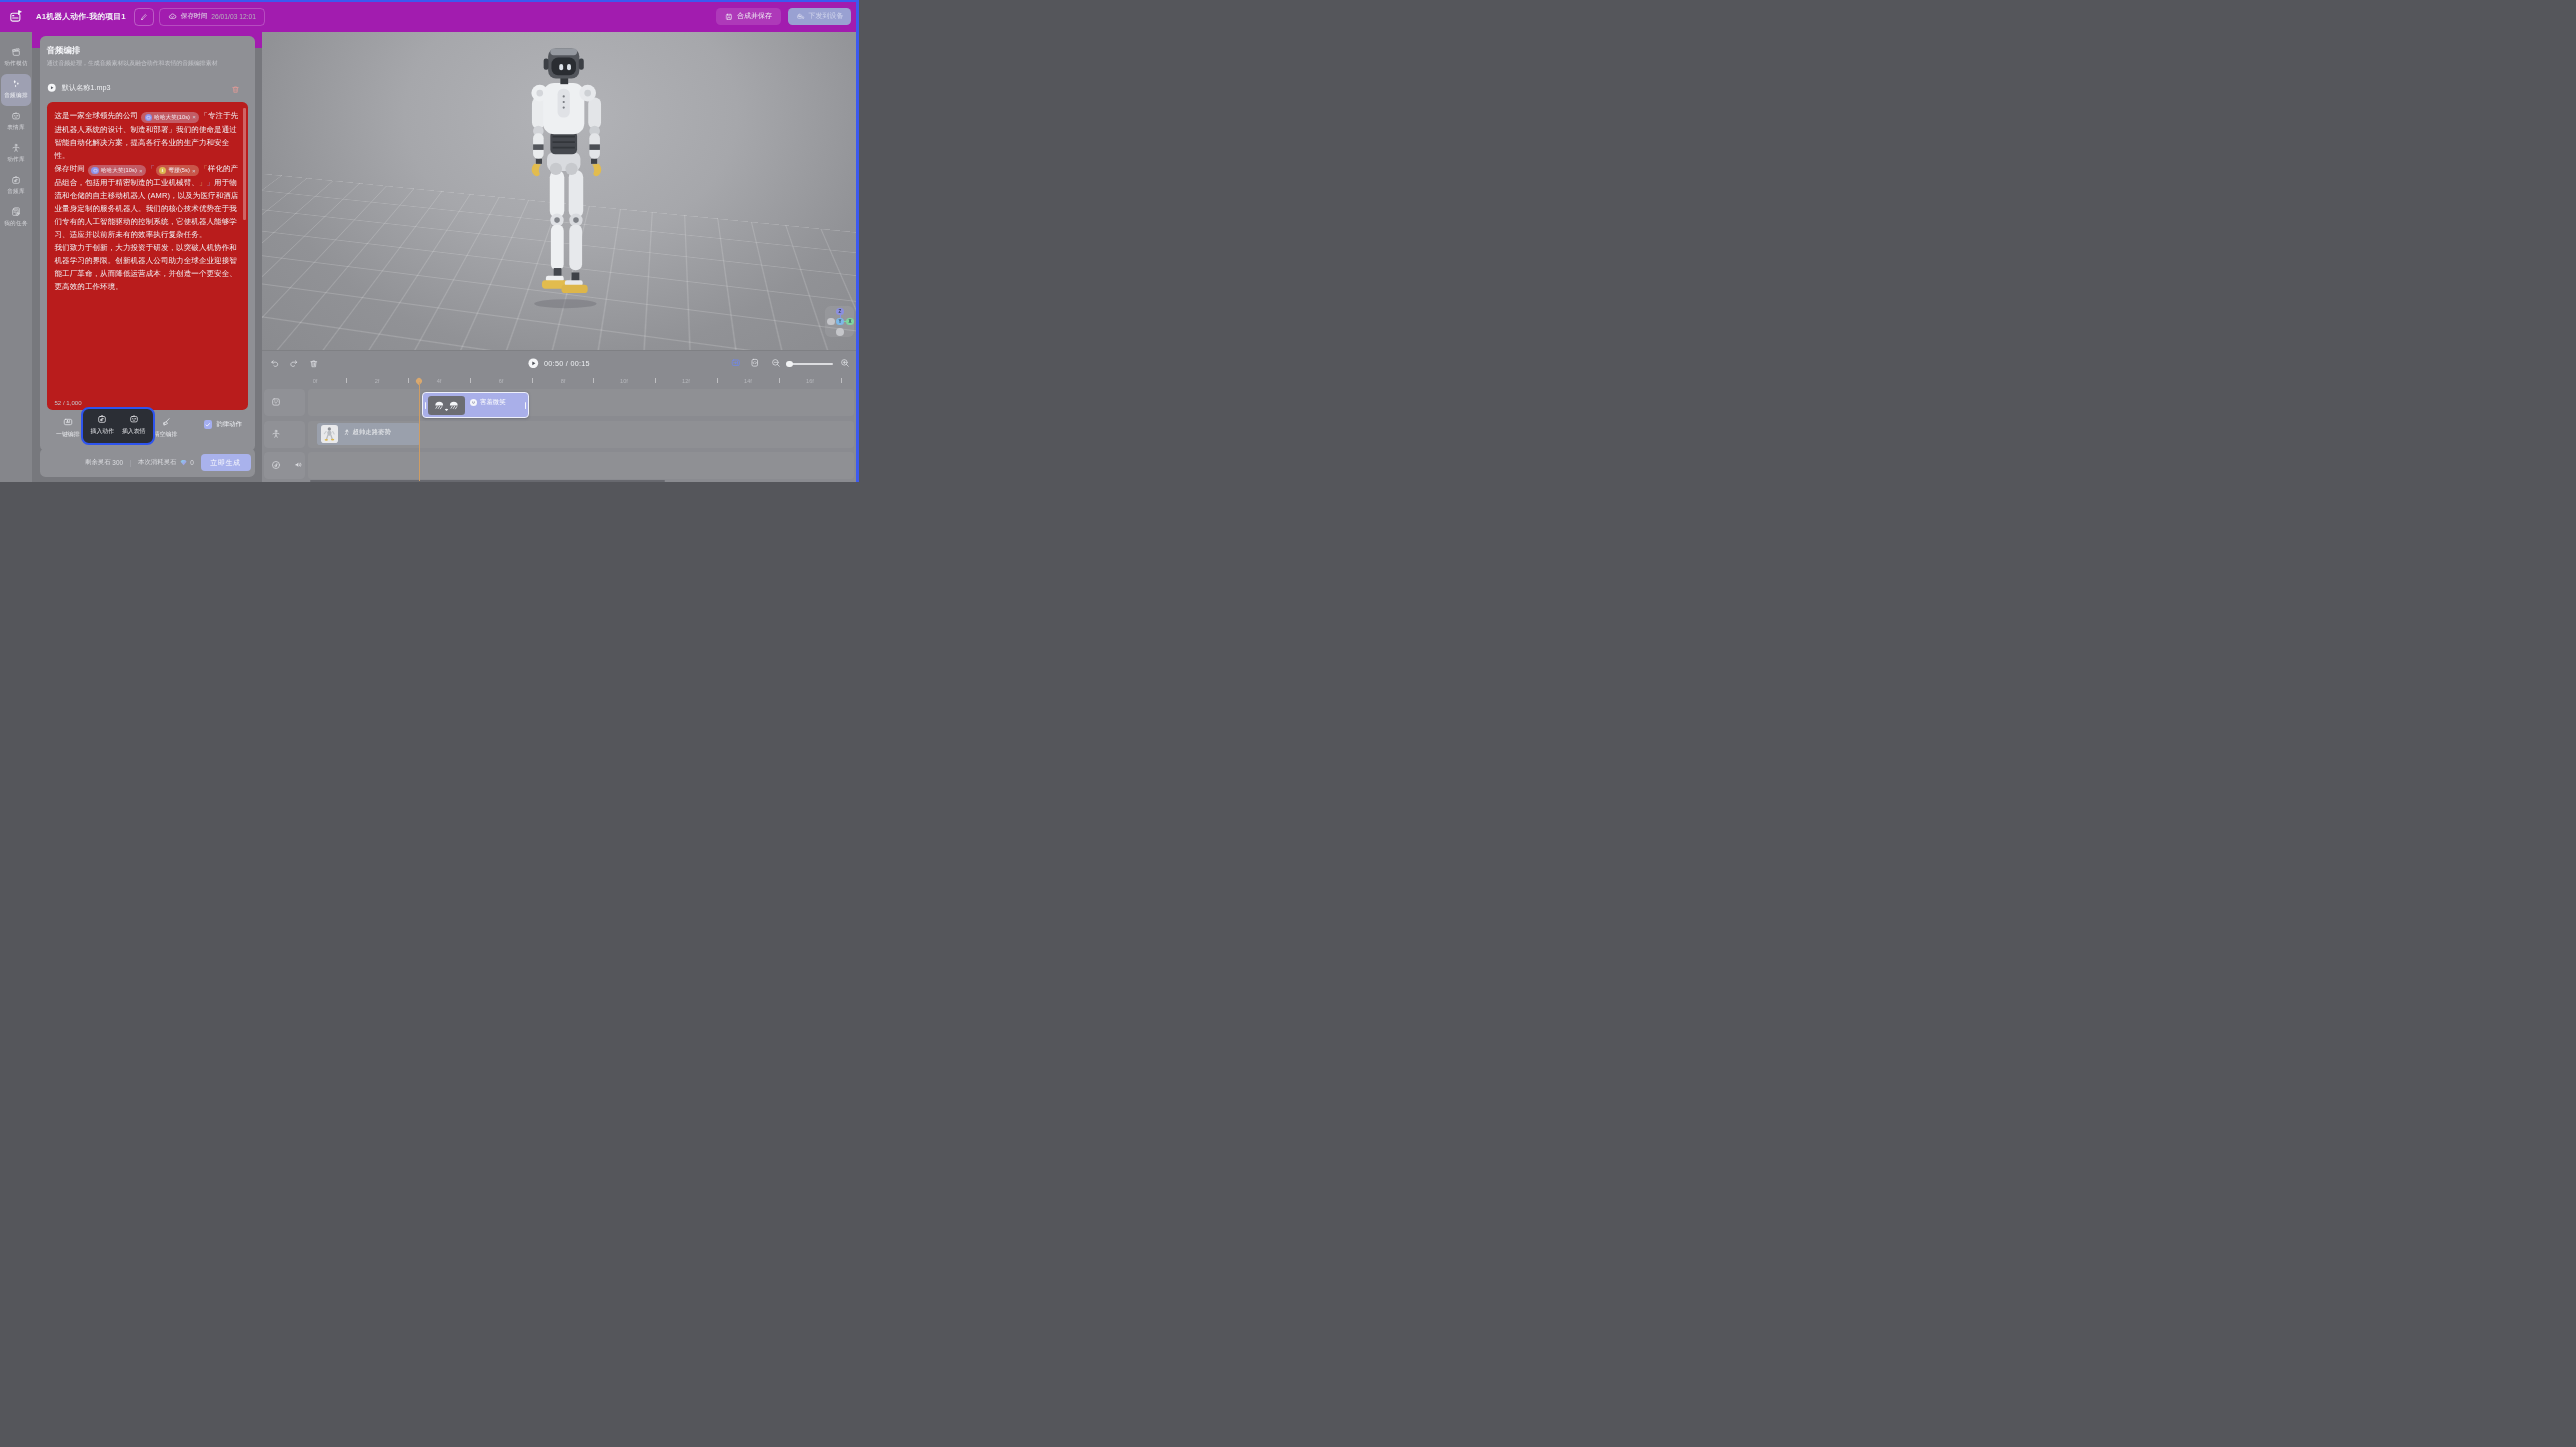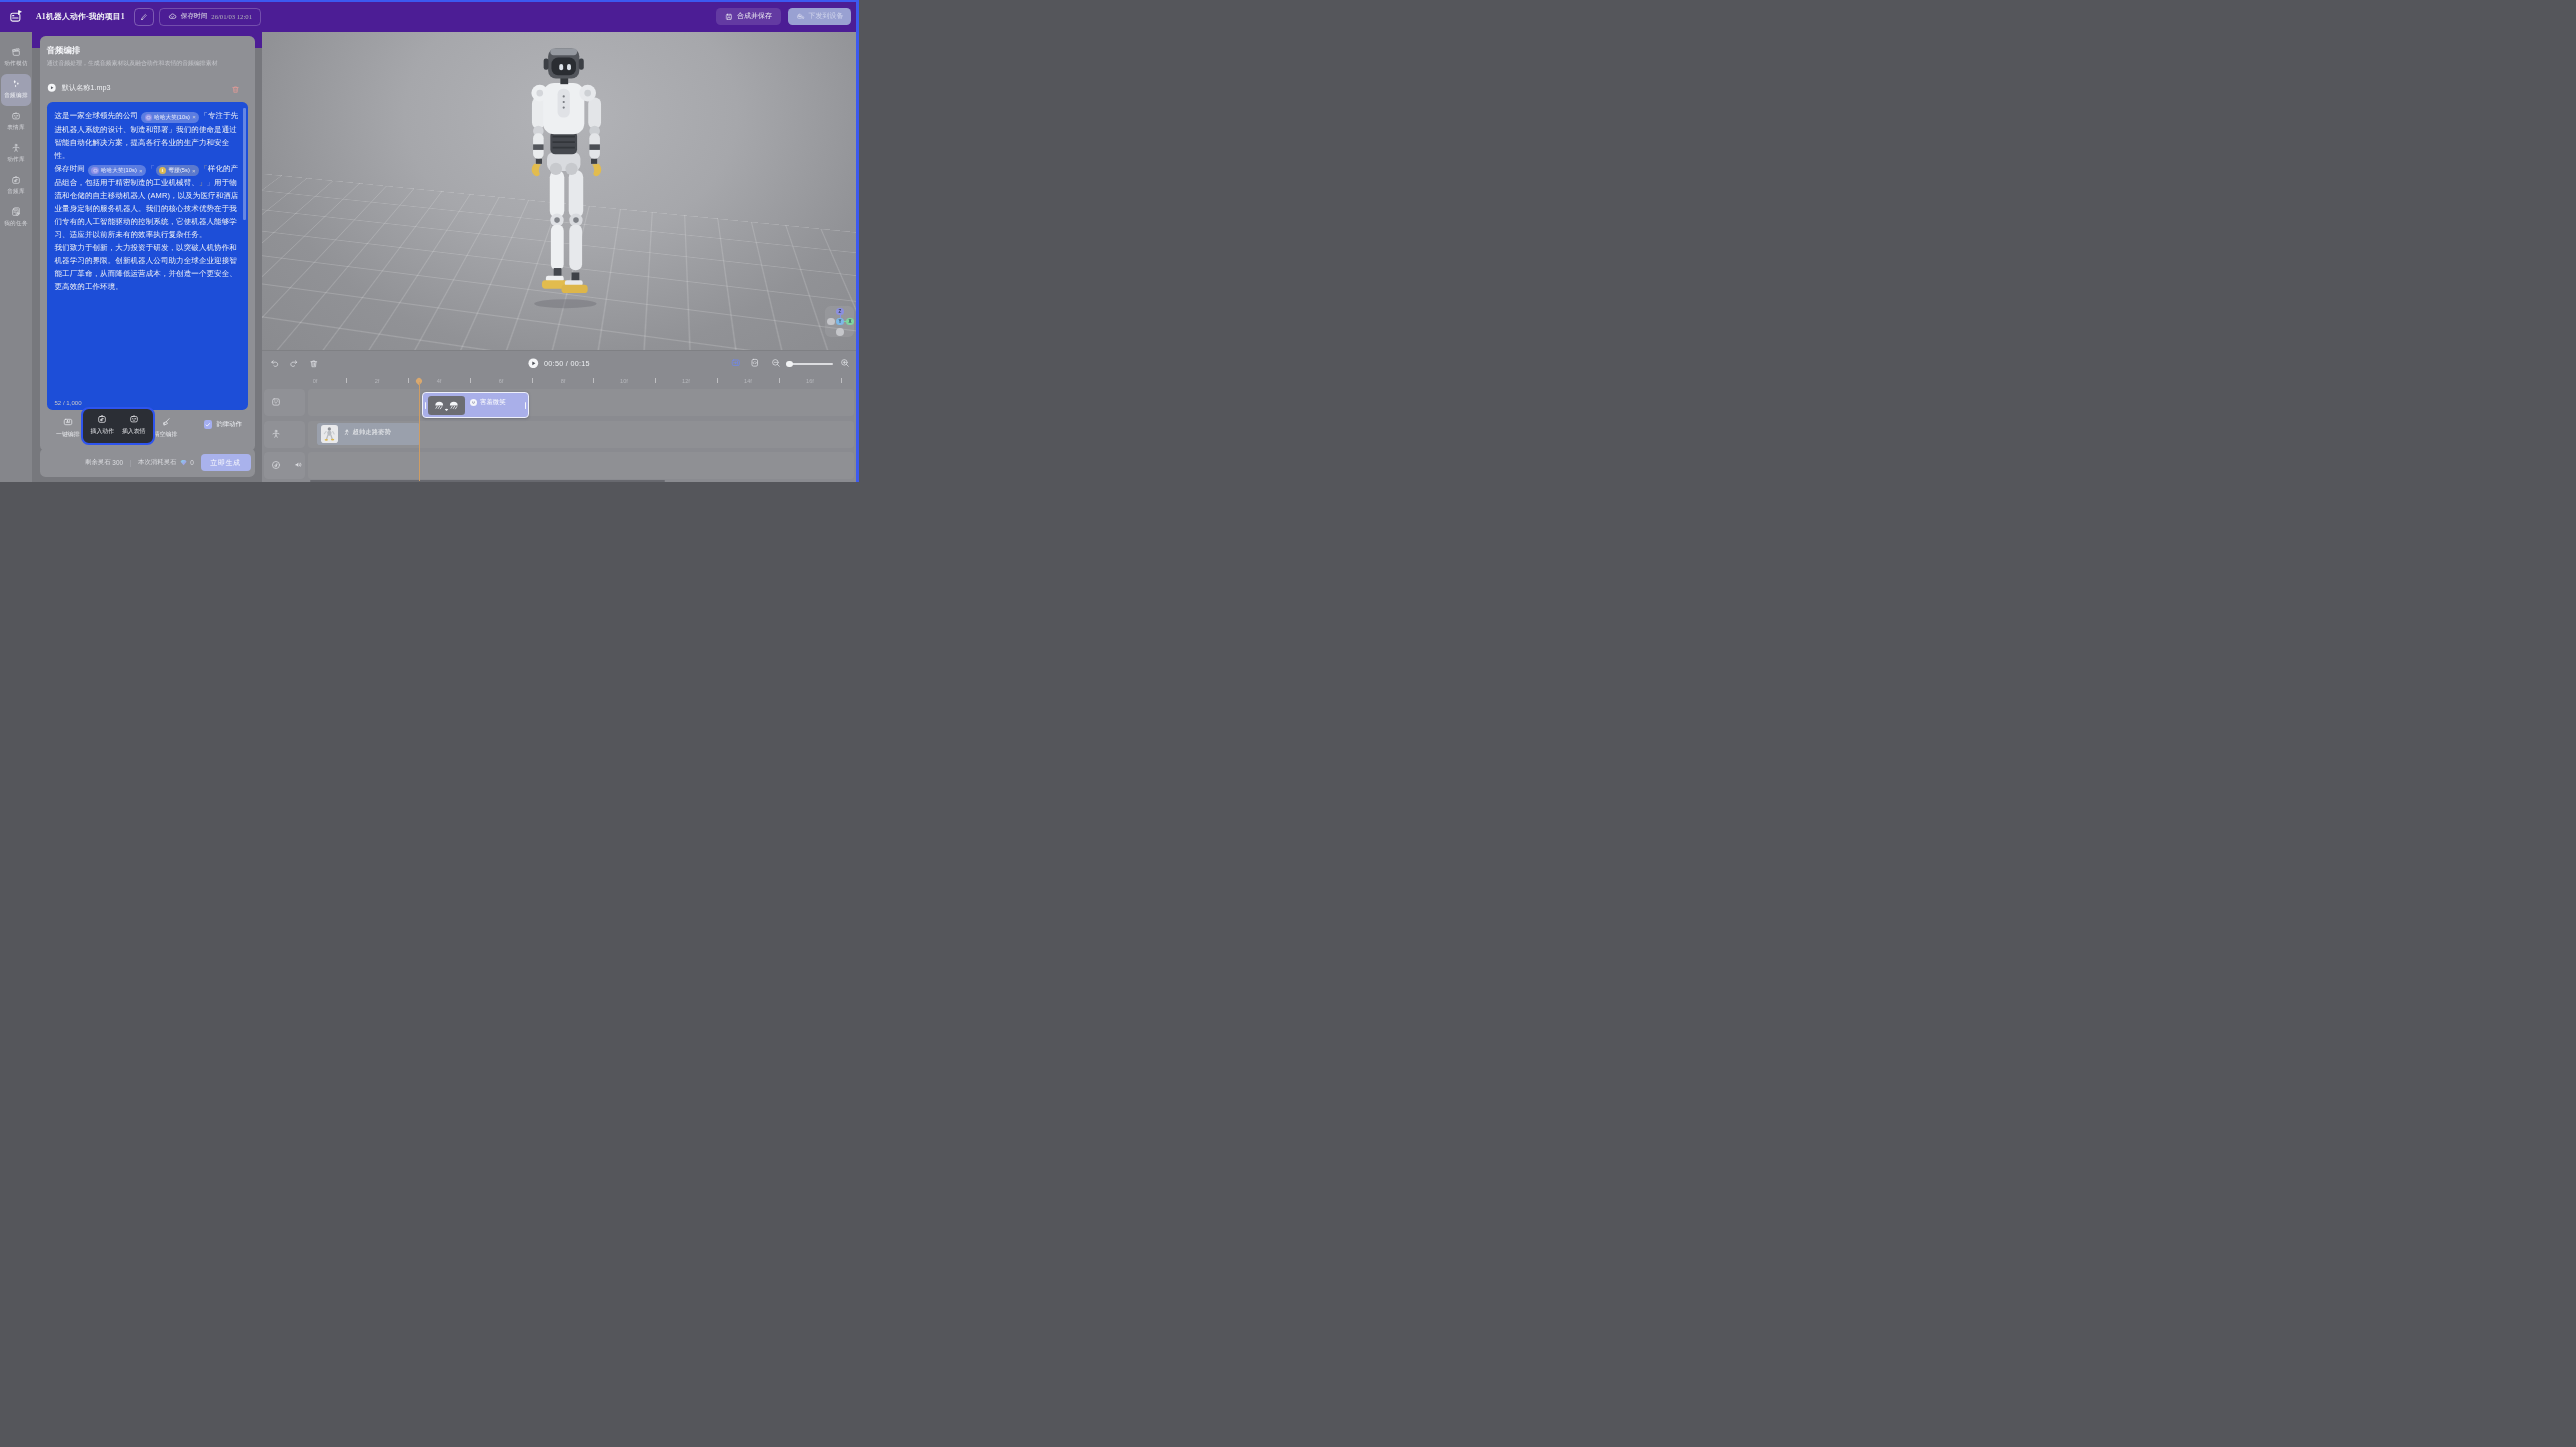--- a/index.html
+++ b/index.html
@@ -5,21 +5,21 @@
   * { margin:0; padding:0; box-sizing:border-box; }
   html,body { background:#55565b; }
   body { font-family:"Liberation Sans","DejaVu Sans",sans-serif; }
   #app { position:relative; width:859px; height:482px; overflow:hidden; background:#77787d; color:#eceef0; }
 
   
   .frame-top { position:absolute; left:0; top:0; width:859px; height:2.2px; background:#3c59f0; z-index:60; }
   .frame-right { position:absolute; right:0; top:0; width:2.8px; height:482px; background:#3c59f0; z-index:60; }
 
   
-  .topbar { position:absolute; left:0; top:2.2px; width:859px; height:46px; background:#4c1d95; display:flex; align-items:center;font-family:Liberation Serif, serif; }
+  .topbar { position:absolute; left:0; top:2.2px; width:859px; height:46px; background:#a21caf; display:flex; align-items:center; }
   .logo { position:absolute; left:9px; top:7.2px; width:14.5px; height:14.5px; color:#f0f1f4; }
   .tb-title { position:absolute; left:36px; top:0; height:29.6px; display:flex; align-items:center; font-size:7.8px; font-weight:600; color:#f2f3f6; letter-spacing:0.2px; }
   .tb-editbtn { position:absolute; left:134px; top:5.6px; width:20px; height:18px; border:0.6px solid rgba(255,255,255,.28); border-radius:4.5px; display:flex; align-items:center; justify-content:center; color:#e8e9ec; }
   .tb-savepill { position:absolute; left:159px; top:5.6px; height:18px; padding:0 7.8px; border:0.6px solid rgba(255,255,255,.22); border-radius:4.5px; display:flex; align-items:center; gap:3.9px; }
   .tb-savepill .sv-label { font-size:6.7px; color:#e4e5e9; }
   .tb-savepill .sv-time { font-size:6.7px; color:#b4b5bb; }
   .tb-right { position:absolute; right:7.8px; top:5.6px; display:flex; gap:6.7px; }
   .btn-synth { height:17.3px; padding:0 9px; border-radius:4.5px; background:rgba(255,255,255,.13); display:flex; align-items:center; gap:3.9px; font-size:7px; color:#f0f1f4; }
   .btn-deploy { height:17.3px; padding:0 7.8px; border-radius:4.5px; background:#99a1d2; display:flex; align-items:center; gap:3.9px; font-size:7px; color:rgba(244,246,253,.6); }
   .ic14 { width:7.8px; height:7.8px; } .ic16 { width:9px; height:9px; } .ic18 { width:10px; height:10px; }
@@ -32,21 +32,21 @@
 
   
   .panel { position:absolute; left:40px; top:36px; width:215px; height:415px; background:#8f9095; border-radius:5.6px; }
   .p-title { position:absolute; left:6.7px; top:9px; font-size:8.4px; font-weight:700; color:#f4f5f8; }
   .p-desc { position:absolute; left:6.7px; top:23.4px; font-size:5.9px; color:#c7c8cd; }
   .mp3-row { position:absolute; left:6.7px; top:47px; width:201px; height:13.4px; display:flex; align-items:flex-start; }
   .mp3-name { margin-left:5.6px; font-size:7.2px; color:#f0f1f4; }
   .mp3-trash { position:absolute; right:7.8px; top:1.7px; width:9px; height:9px; color:#e39b96; }
   .playcircle { width:9.5px; height:9.5px; }
 
-  .editor { position:absolute; left:6.7px; top:66px; width:201px; height:308px; background:#1d4ed8; border-radius:5.6px; padding:6.7px 7.8px; }
+  .editor { position:absolute; left:6.7px; top:66px; width:201px; height:308px; background:#b91c1c; border-radius:5.6px; padding:6.7px 7.8px; }
   .editor-content { font-size:7.5px; line-height:13px; color:#f2f3f6; letter-spacing:0.1px; }
   .editor-scrollthumb { position:absolute; right:2.2px; top:5.6px; width:2.2px; height:112px; border-radius:1.1px; background:rgba(255,255,255,.32); }
   .char-count { position:absolute; left:7.8px; bottom:4.5px; font-size:6.1px; color:#c6c7cc; }
 
   .tag { display:inline-flex; align-items:center; gap:2.2px; height:11px; padding:0 3.3px; border-radius:5.6px; vertical-align:-2.2px; margin:0 1.1px; }
   .tag-expression { background:rgba(213,217,243,.34); }
   .tag-motion { background:rgba(235,221,178,.30); }
   .tag-ic { width:7.2px; height:7.2px; border-radius:50%; display:inline-flex; align-items:center; justify-content:center; }
   .tag-expression .tag-ic { background:#8d90e8; }
   .tag-motion .tag-ic { background:#ddb952; }

